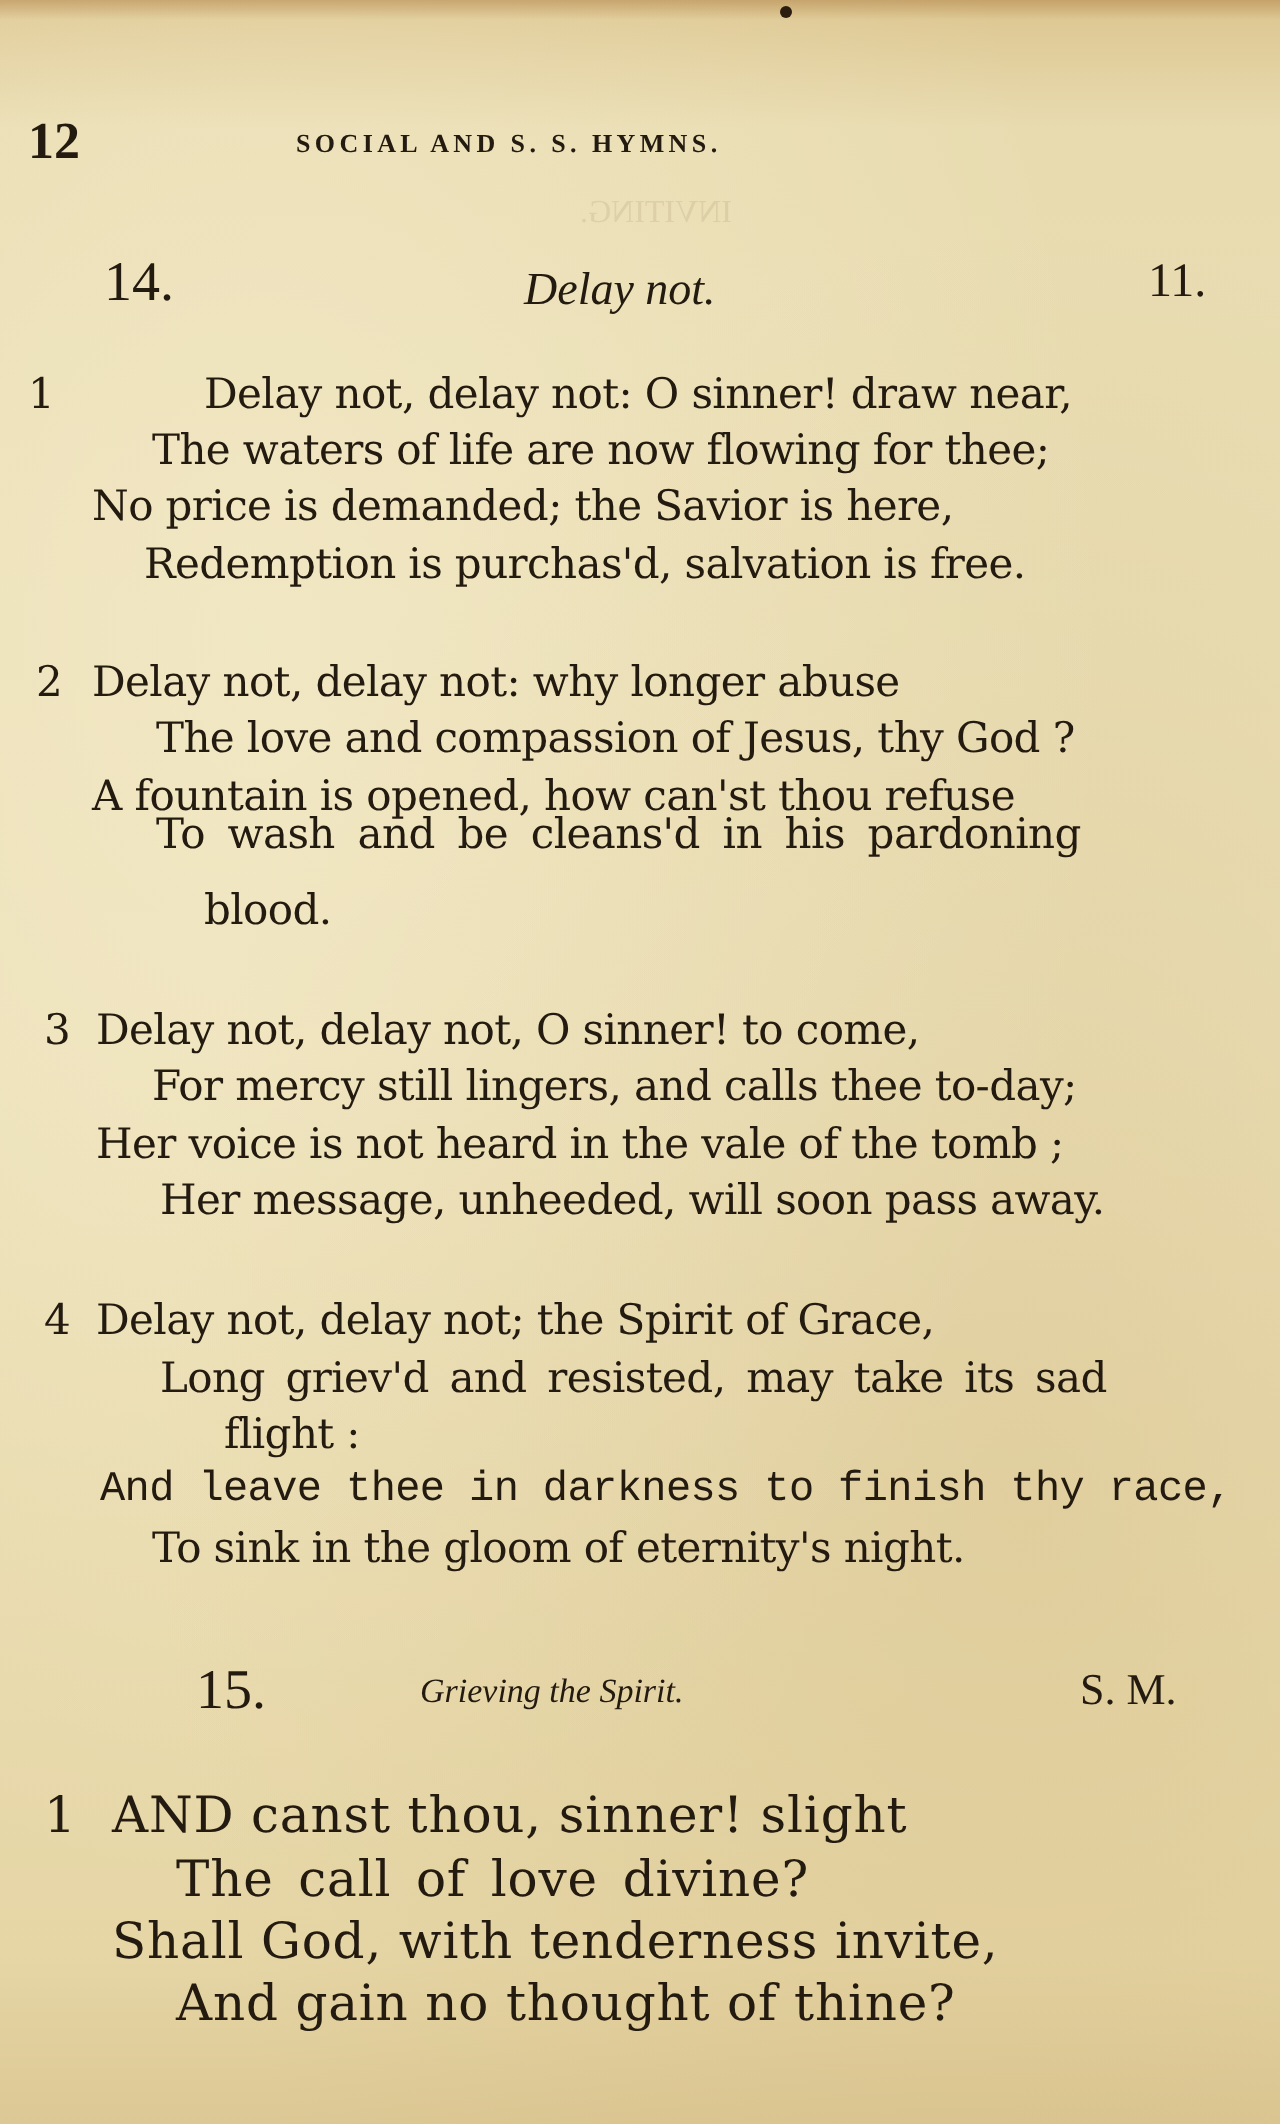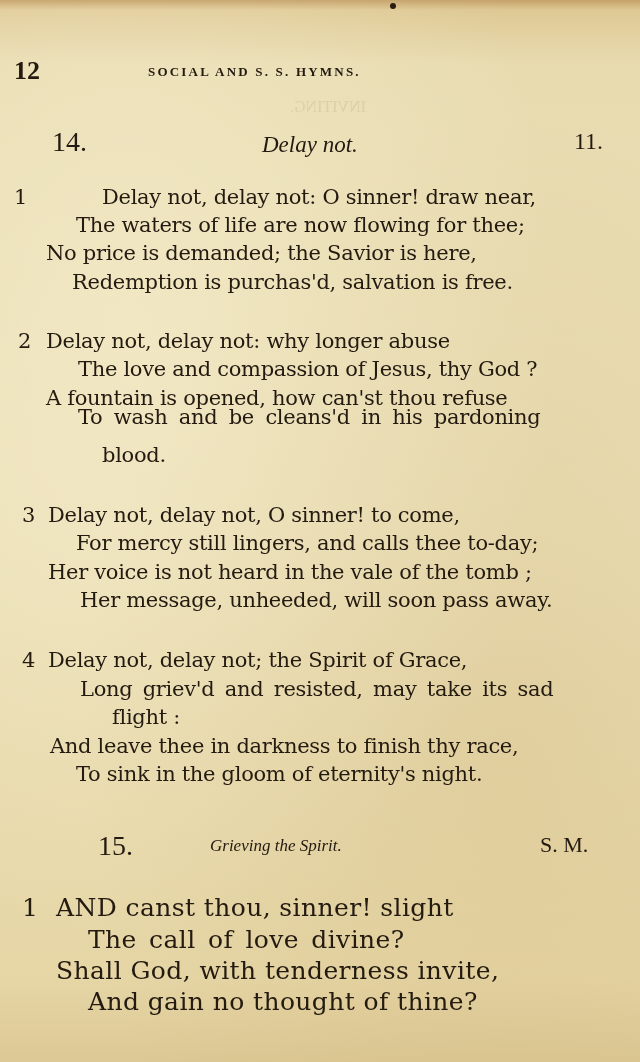--- a/index.html
+++ b/index.html
@@ -148,21 +148,21 @@
     <span class="line" style="left:76px;top:28px;">For mercy still lingers, and calls thee to-day;</span>
     <span class="line" style="left:48px;top:57px;">Her voice is not heard in the vale of the tomb ;</span>
     <span class="line" style="left:80px;top:85px;">Her message, unheeded, will soon pass away.</span>
   </div>
 
   <div class="stanza" style="top:648px;">
     <span class="verse-num" style="left:22px;top:0;">4</span>
     <span class="line" style="left:48px;top:0;">Delay not, delay not; the Spirit of Grace,</span>
     <span class="line" style="left:80px;top:29px;word-spacing:4px;">Long griev'd and resisted, may take its sad</span>
     <span class="line" style="left:112px;top:57px;">flight :</span>
-    <span class="line" style="left:50px;top:86px;">And leave thee in darkness to finish thy race,</span>
+    <span class="line" style="left:50px;top:86px;font-family:Liberation Mono, monospace;">And leave thee in darkness to finish thy race,</span>
     <span class="line" style="left:76px;top:114px;">To sink in the gloom of eternity's night.</span>
   </div>
 
   <div class="hymn-head" style="top:830px;">
     <span class="hymn-number" style="left:54px;margin-left:44px;">15.</span>
     <span class="hymn-title" style="left:210px;font-size:17px;top:6px;">Grieving the Spirit.</span>
     <span class="hymn-meter" style="left:540px;font-size:22px;">S. M.</span>
   </div>
 
   <div class="stanza" style="top:893px;">

